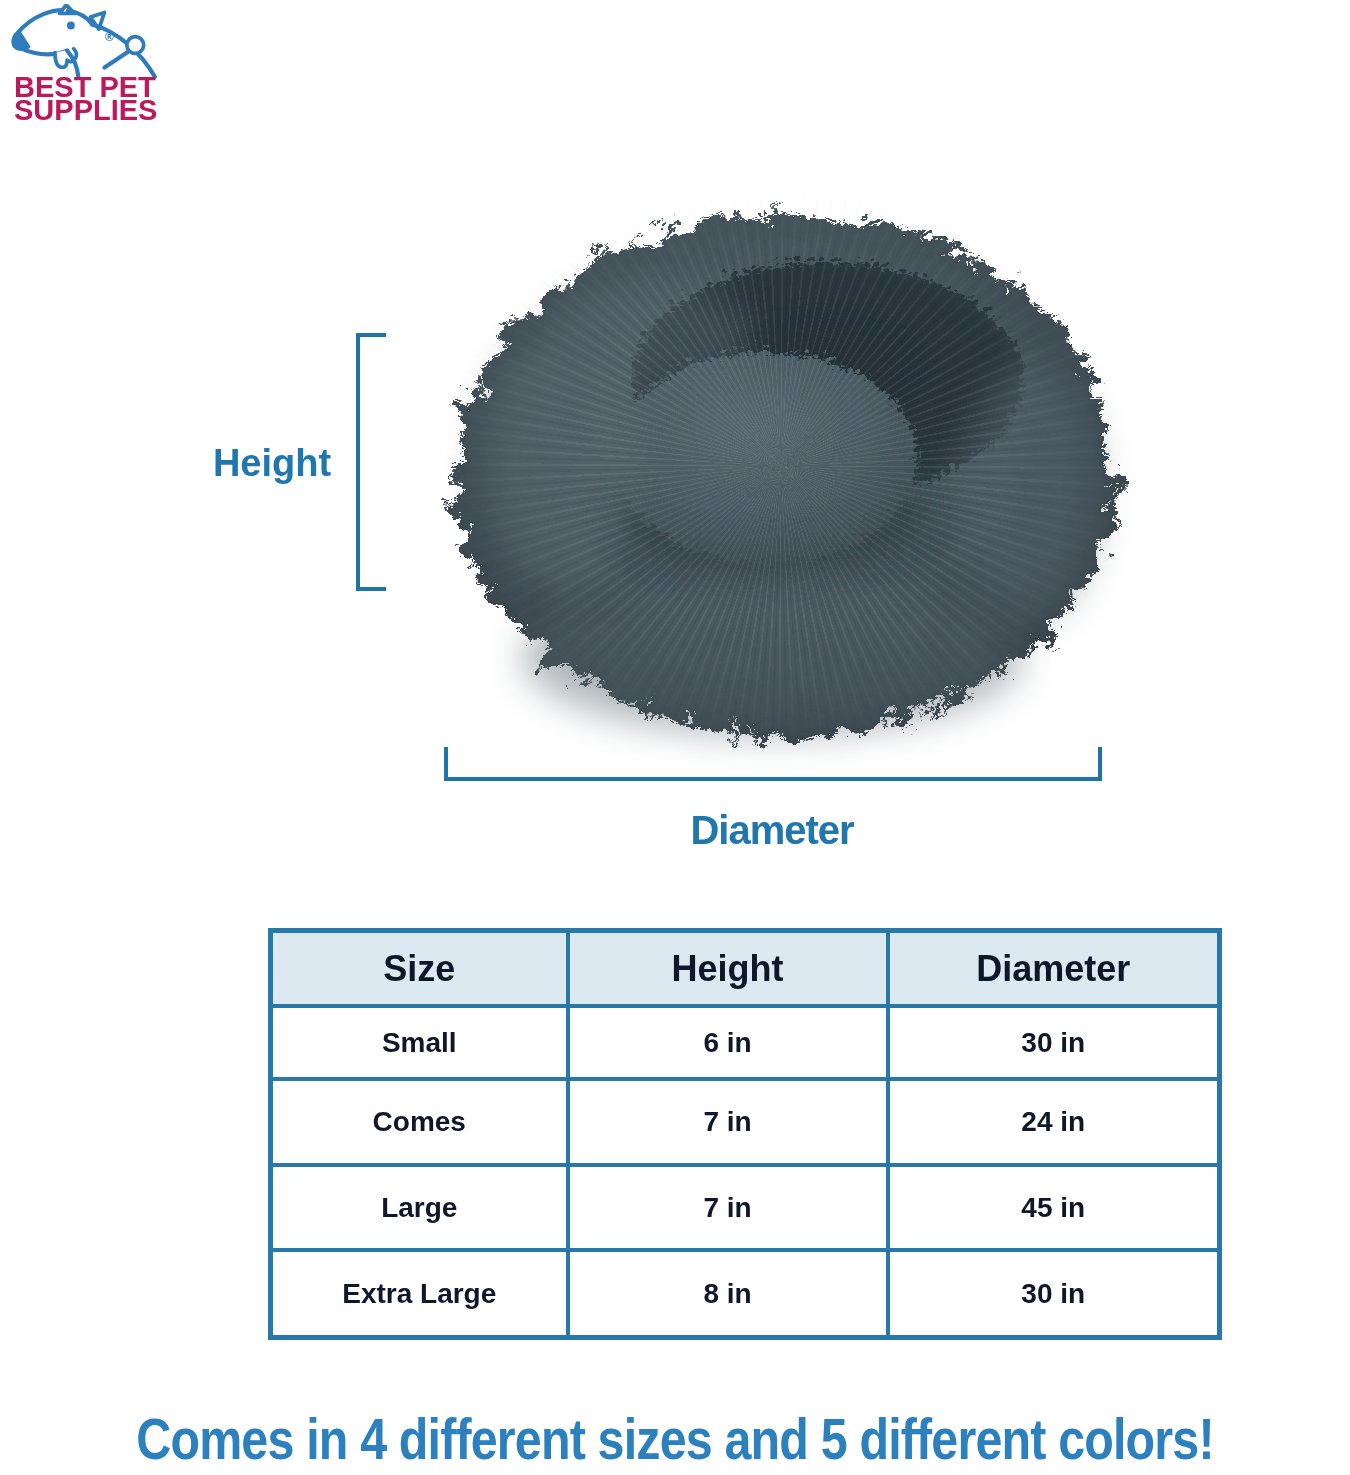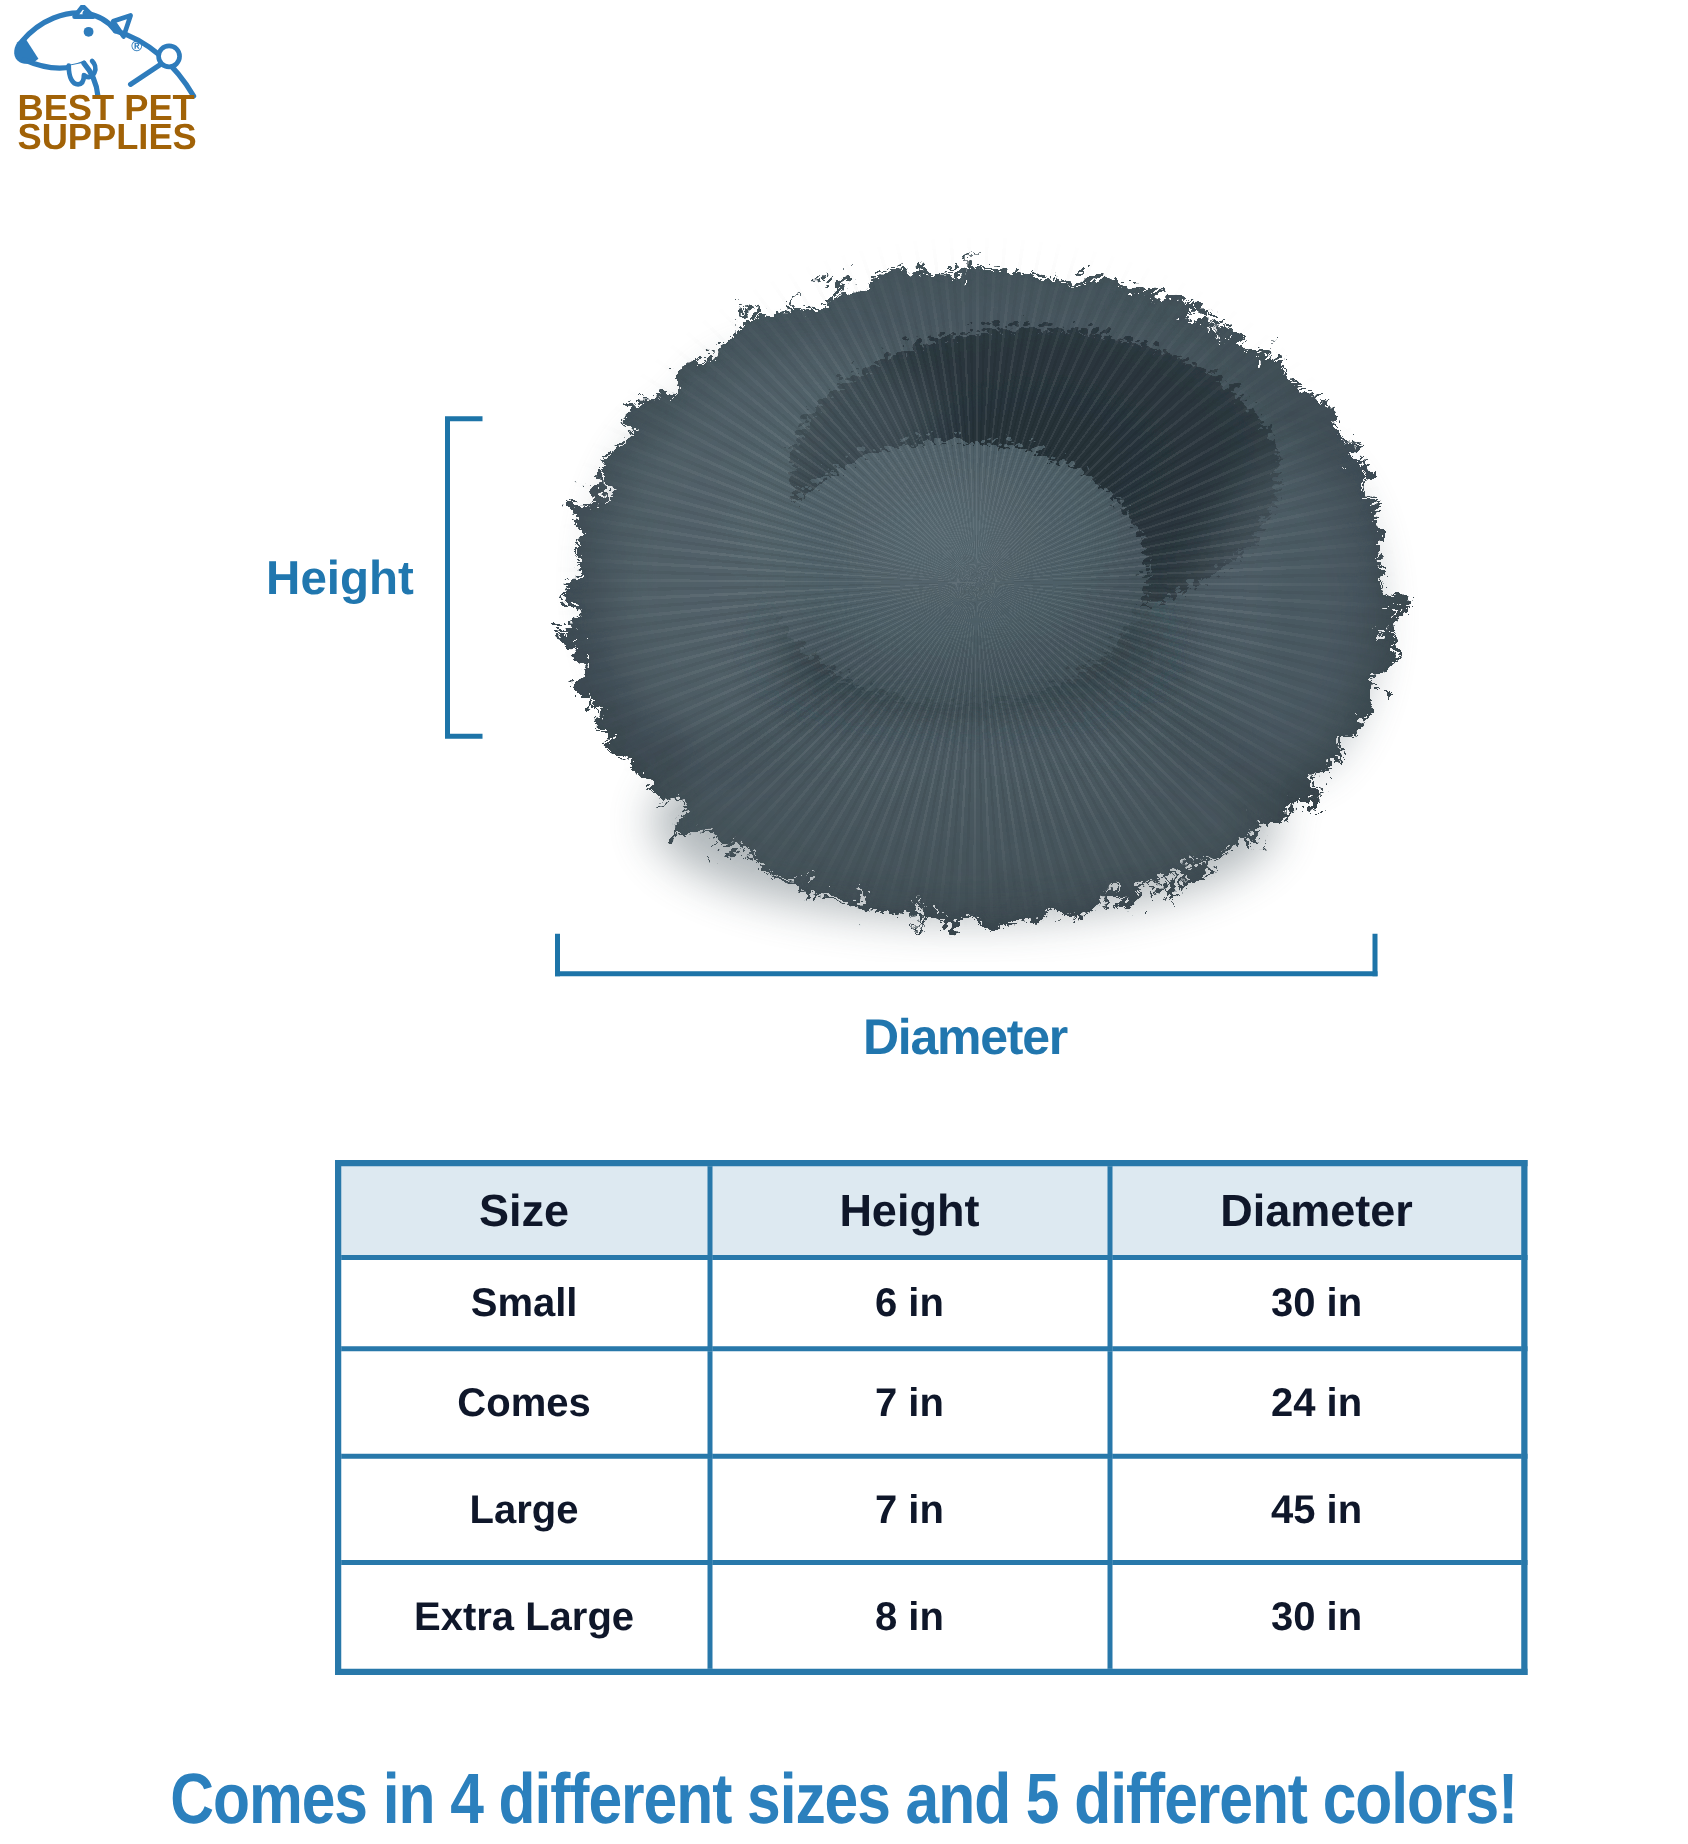--- a/index.html
+++ b/index.html
@@ -6,21 +6,21 @@
   .page{
     position:relative;width:1350px;height:1475px;background:#ffffff;
     overflow:hidden;font-family:"Liberation Sans", sans-serif;
   }
 
   
   .logo{position:absolute;left:8px;top:4px;width:170px;height:140px;}
   .logo svg.dog{display:block;width:150px;height:84px;}
   .rmark{position:absolute;left:97px;top:26px;font-size:12px;font-weight:bold;color:#2e7cbc;}
   .logo-text{
-    position:absolute;left:6px;top:72px;color:#a16207;font-weight:bold;
+    position:absolute;left:6px;top:72px;color:#be185d;font-weight:bold;
     font-size:29px;line-height:23px;letter-spacing:0px;white-space:nowrap;
   }
 
   
   .bed{position:absolute;left:412px;top:162px;width:738px;height:608px;}
   .bed svg{display:block;width:100%;height:100%;}
   .fur-spokes{
     position:absolute;left:412px;top:162px;width:738px;height:608px;
     background:repeating-conic-gradient(from 0deg at 50% 50%,
       rgba(255,255,255,0.07) 0deg 0.6deg, rgba(0,0,0,0.00) 0.6deg 1.5deg,
@@ -64,21 +64,21 @@
   }
   table.size-table,
   table.size-table th,
   table.size-table td{border:4px solid #2878aa;}
   table.size-table{border-width:5px;}
   table.size-table th{
     background:#dde9f1;font-size:36px;font-weight:bold;text-align:center;
     height:69px;letter-spacing:0px;
   }
   table.size-table td{
-    background:#ffffff;font-size:32px;font-weight:bold;text-align:center;
+    background:#ffffff;font-size:28px;font-weight:bold;text-align:center;
     vertical-align:middle;
   }
   tr.row-0 td{height:67px;}
   tr.row-1 td{height:80px;}
   tr.row-2 td{height:79px;}
   tr.row-3 td{height:81px;}
 
   
   .tagline{
     position:absolute;left:0;top:1406px;width:1350px;text-align:center;

